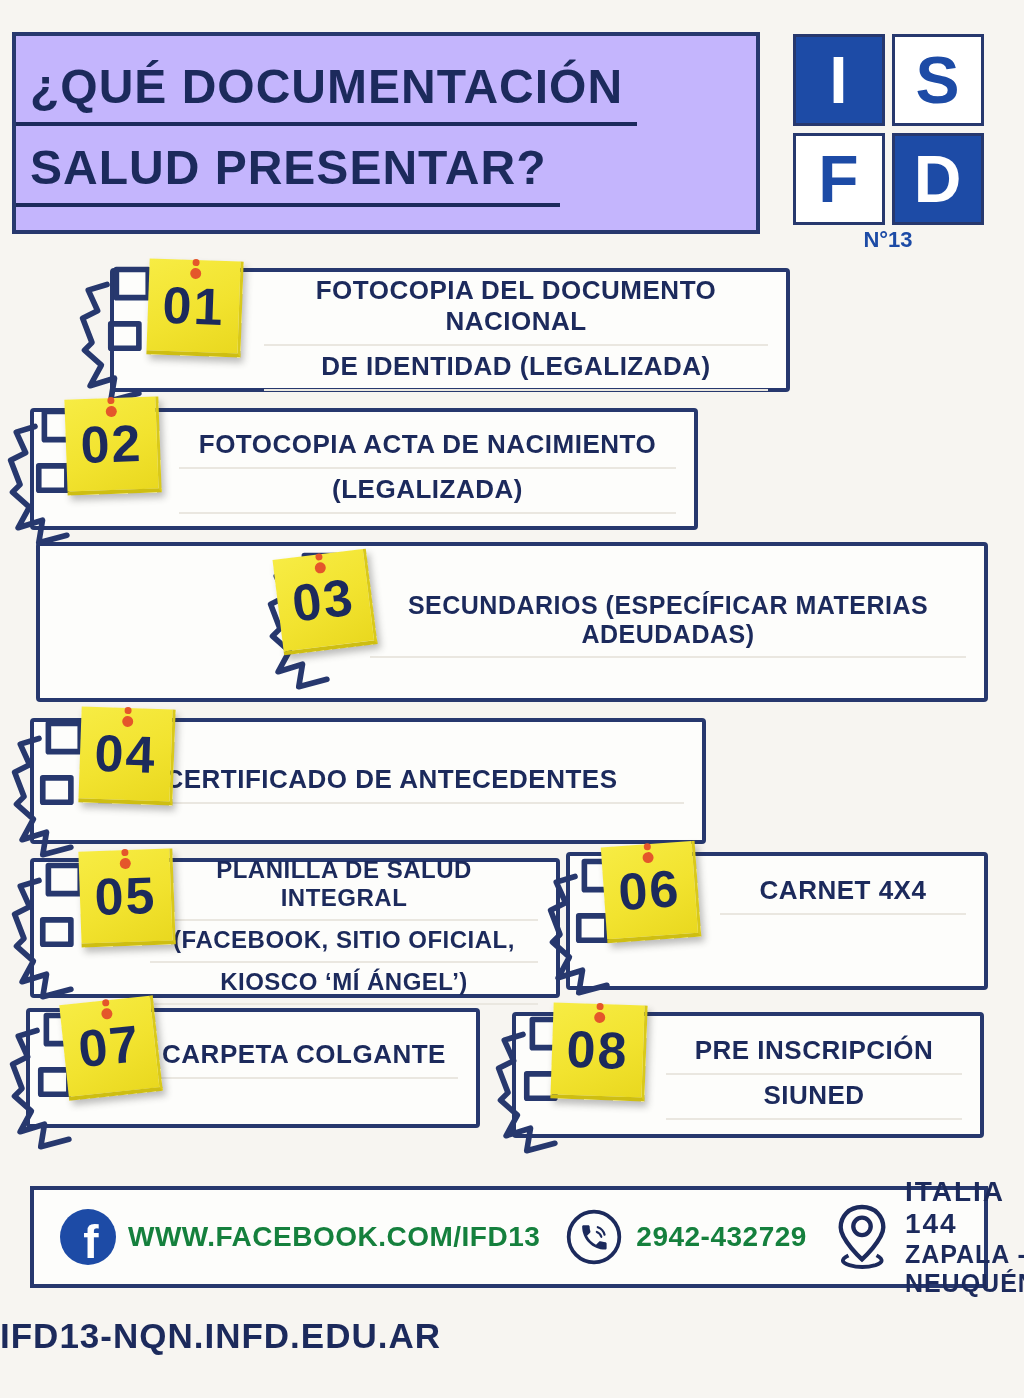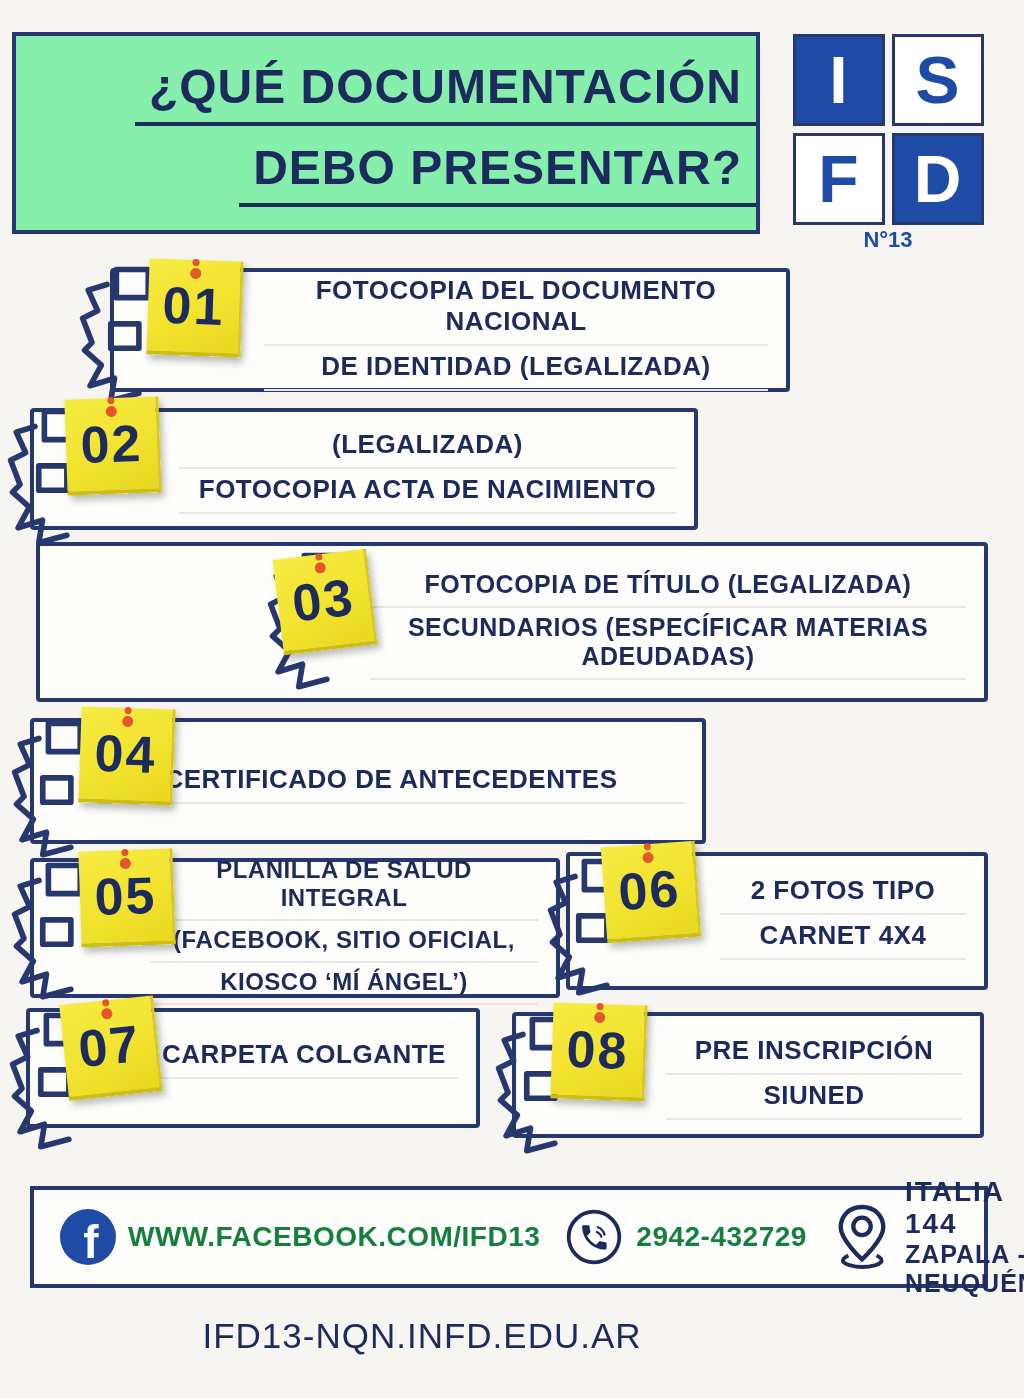--- a/index.html
+++ b/index.html
@@ -9,22 +9,22 @@
     background:#f7f5f1;
     position:relative;
     overflow:hidden;
     color:#1c2a5c;
   }
   .abs { position:absolute; }
 
   
   .title-box {
     left:12px; top:32px; width:748px; height:202px;
-    border:4px solid #27386e; background:#86efac;
-    display:flex; flex-direction:column; align-items:flex-end; justify-content:center;
+    border:4px solid #27386e; background:#c4b5fd;
+    display:flex; flex-direction:column; align-items:flex-start; justify-content:center;
     gap:14px;
   }
   .title-line {
     font-size:48px; font-weight:bold; letter-spacing:1px;
     color:#1c2a5c; border-bottom:4px solid #1c2a5c;
     padding:0 14px 8px 14px; white-space:nowrap;
   }
 
   
   .logo { left:782px; top:34px; width:212px; text-align:center; }
@@ -91,30 +91,30 @@
   .fb-f { color:#ffffff; font-size:46px; font-weight:bold; line-height:0.95; margin-right:-6px; }
   .contact-text { font-size:28px; font-weight:bold; color:#15803d; letter-spacing:0.5px; white-space:nowrap; }
   .addr { display:flex; flex-direction:column; line-height:1.15; }
   .addr .l1 { font-size:28px; font-weight:bold; letter-spacing:2px; }
   .addr .l2 { font-size:25px; font-weight:bold; letter-spacing:1px; }
   .icon-svg { flex:0 0 auto; }
   .gap { flex:1 1 auto; }
 
   
   .site-url {
-    left:0; top:1316px; width:844px; text-align:center;
-    font-size:35px; font-weight:normal; color:#1c2a5c; letter-spacing:1px;
+    left:0; top:1316px; width:844px; text-align:left;
+    font-size:35px; font-weight:bold; color:#1c2a5c; letter-spacing:1px;
   }
 </style>
 </head>
 <body>
 
 <div class="abs title-box">
   <div class="title-line">¿QUÉ DOCUMENTACIÓN</div>
-  <div class="title-line">DEBO PRESENTAR?</div>
+  <div class="title-line">SALUD PRESENTAR?</div>
 </div>
 
 <div class="abs logo">
   <div class="logo-grid">
     <div class="logo-sq solid">I</div>
     <div class="logo-sq outline">S</div>
     <div class="logo-sq outline">F</div>
     <div class="logo-sq solid">D</div>
   </div>
   <div class="logo-number">N°13</div>
@@ -140,37 +140,36 @@
   <svg class="deco" style="left:-32px; top:-8px;" width="96" height="150" viewBox="0 0 96 160" fill="none" stroke="#27386e" stroke-width="6" stroke-linejoin="round" stroke-linecap="round">
     <rect x="42" y="8" width="34" height="30"></rect>
     <rect x="36" y="66" width="30" height="26"></rect>
     <path d="M32 24 L12 30 L22 52 L6 60 L16 86 L8 94 L26 110 L14 132 L40 124 L36 148 L66 140"></path>
   </svg>
   <div class="note" style="left:32px; top:-14px; transform:rotate(-2deg);">
     <span class="pin"></span>
     <span class="note-num">02</span>
   </div>
   <div class="item-text" style="padding-left:145px;">
+    <div class="tline">FOTOCOPIA ACTA DE NACIMIENTO</div>
     <div class="tline">(LEGALIZADA)</div>
-    <div class="tline">FOTOCOPIA ACTA DE NACIMIENTO</div>
   </div>
 </div>
 
 <div class="item" id="item-03" style="left:36px; top:542px; width:952px; height:160px;">
   <svg class="deco" style="left:222px; top:2px;" width="96" height="150" viewBox="0 0 96 160" fill="none" stroke="#27386e" stroke-width="6" stroke-linejoin="round" stroke-linecap="round">
     <rect x="42" y="8" width="34" height="30"></rect>
     <rect x="36" y="66" width="30" height="26"></rect>
     <path d="M32 24 L12 30 L22 52 L6 60 L16 86 L8 94 L26 110 L14 132 L40 124 L36 148 L66 140"></path>
   </svg>
   <div class="note" style="left:238px; top:8px; transform:rotate(-7deg);">
     <span class="pin"></span>
     <span class="note-num">03</span>
   </div>
   <div class="item-text" style="padding-left:330px;">
-    <div class="tline">FOTOCOPIA DE TÍTULO (LEGALIZADA)</div>
     <div class="tline">SECUNDARIOS (ESPECÍFICAR MATERIAS ADEUDADAS)</div>
   </div>
 </div>
 
 <div class="item" id="item-04" style="left:30px; top:718px; width:676px; height:126px;">
   <svg class="deco" style="left:-28px; top:-6px;" width="96" height="150" viewBox="0 0 96 160" fill="none" stroke="#27386e" stroke-width="6" stroke-linejoin="round" stroke-linecap="round">
     <rect x="42" y="8" width="34" height="30"></rect>
     <rect x="36" y="66" width="30" height="26"></rect>
     <path d="M32 24 L12 30 L22 52 L6 60 L16 86 L8 94 L26 110 L14 132 L40 124 L36 148 L66 140"></path>
   </svg>
@@ -204,21 +203,20 @@
   <svg class="deco" style="left:-28px; top:-2px;" width="96" height="150" viewBox="0 0 96 160" fill="none" stroke="#27386e" stroke-width="6" stroke-linejoin="round" stroke-linecap="round">
     <rect x="42" y="8" width="34" height="30"></rect>
     <rect x="36" y="66" width="30" height="26"></rect>
     <path d="M32 24 L12 30 L22 52 L6 60 L16 86 L8 94 L26 110 L14 132 L40 124 L36 148 L66 140"></path>
   </svg>
   <div class="note" style="left:34px; top:-12px; transform:rotate(-4deg);">
     <span class="pin"></span>
     <span class="note-num">06</span>
   </div>
   <div class="item-text" style="padding-left:150px; justify-content:flex-start; padding-top:14px;">
-    <div class="tline">2 FOTOS TIPO</div>
     <div class="tline">CARNET 4X4</div>
   </div>
 </div>
 
 <div class="item" id="item-07" style="left:26px; top:1008px; width:454px; height:120px;">
   <svg class="deco" style="left:-26px; top:-4px;" width="96" height="150" viewBox="0 0 96 160" fill="none" stroke="#27386e" stroke-width="6" stroke-linejoin="round" stroke-linecap="round">
     <rect x="42" y="8" width="34" height="30"></rect>
     <rect x="36" y="66" width="30" height="26"></rect>
     <path d="M32 24 L12 30 L22 52 L6 60 L16 86 L8 94 L26 110 L14 132 L40 124 L36 148 L66 140"></path>
   </svg>

